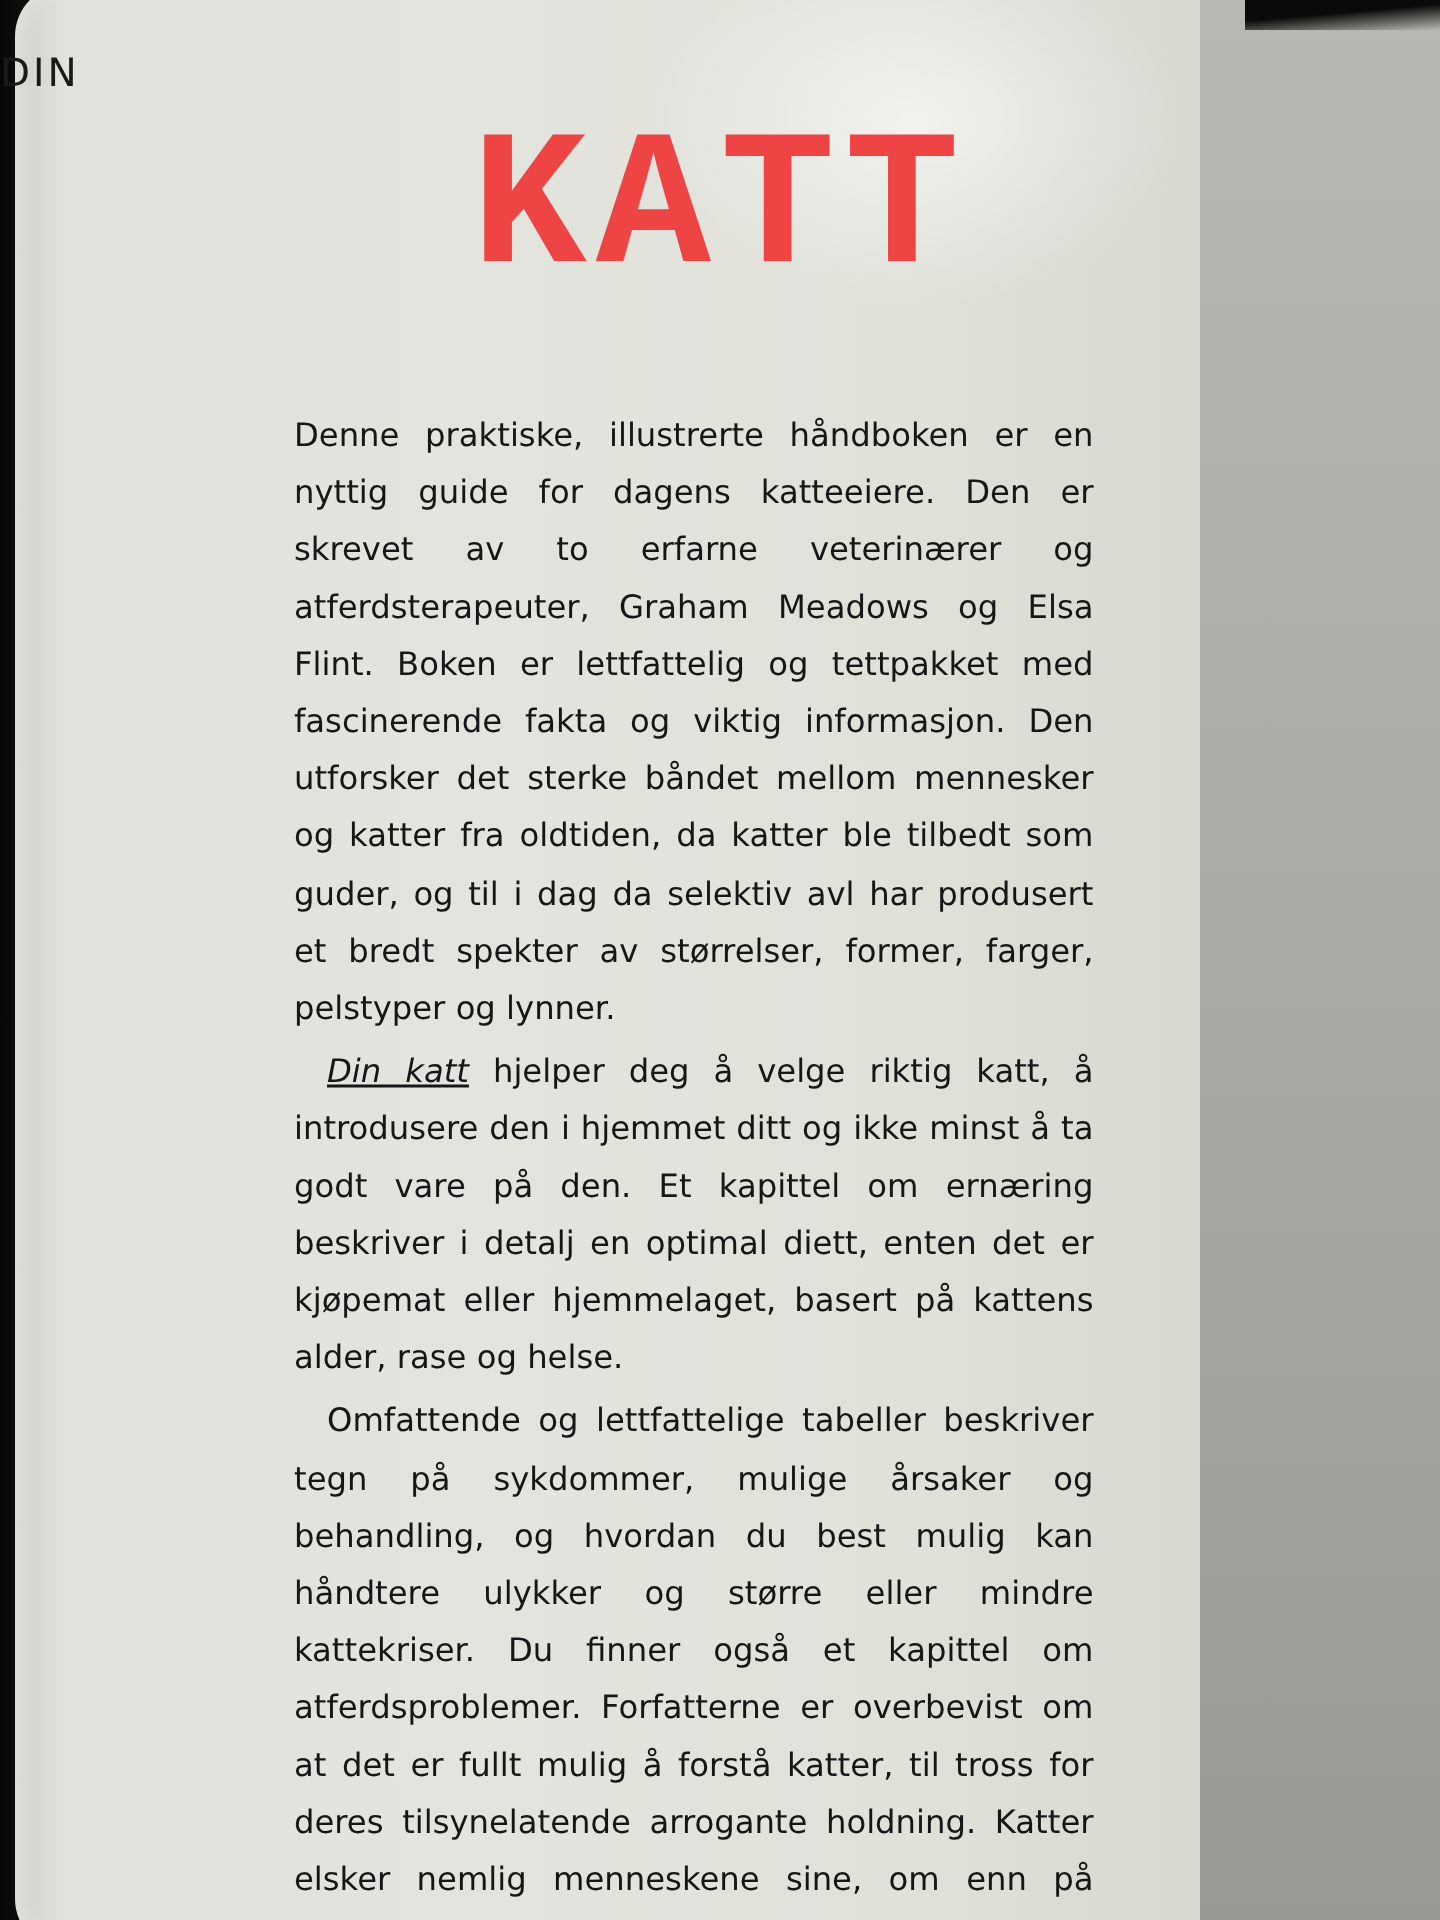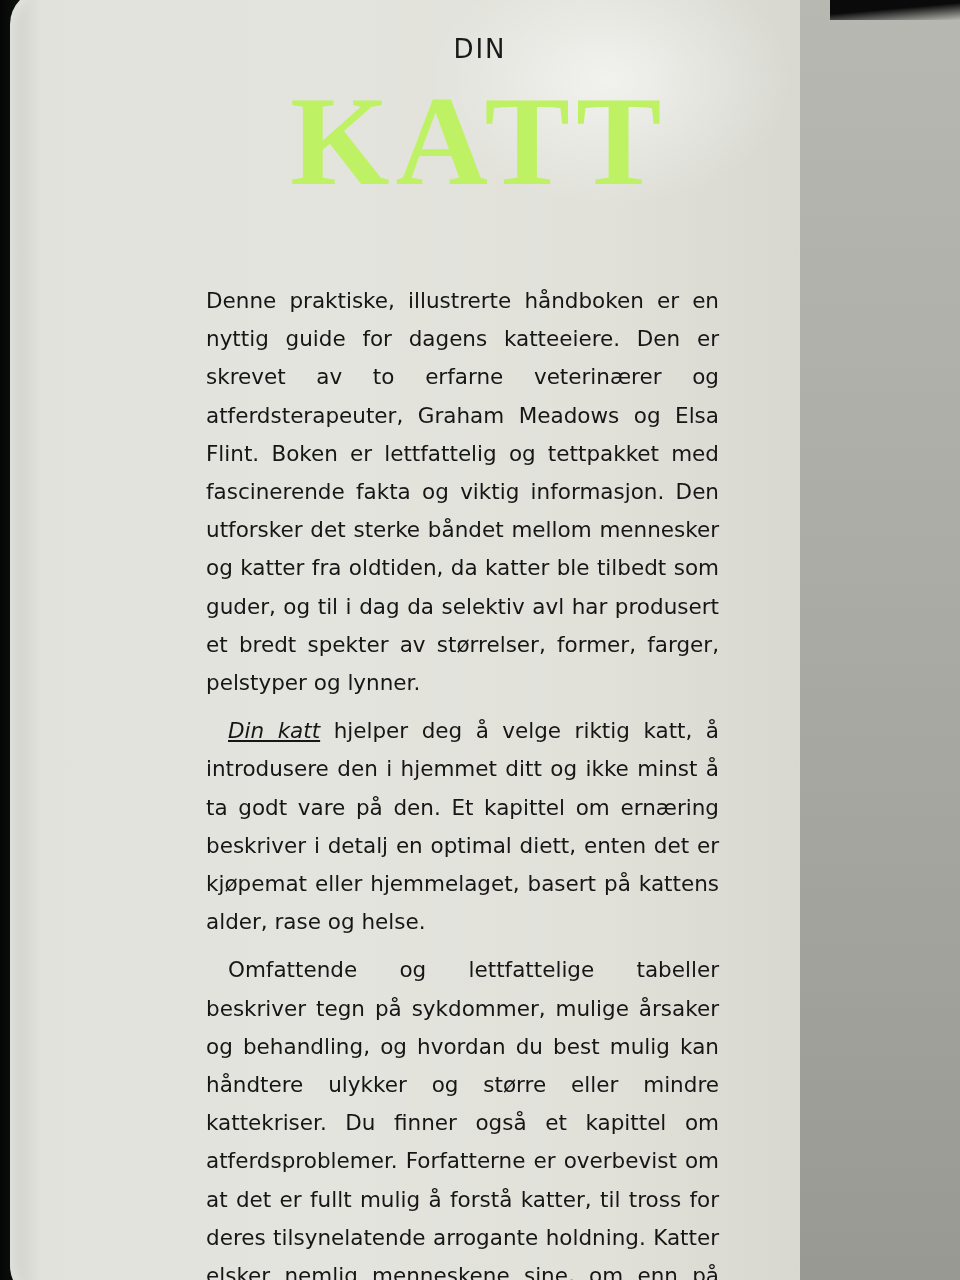--- a/index.html
+++ b/index.html
@@ -50,54 +50,55 @@
       top: 0;
       width: 130px;
       height: 20px;
       background: linear-gradient(175deg, #0a0a0a 0%, #0a0a0a 45%, rgba(10,10,10,0) 100%);
     }
     .title-small {
       position: absolute;
       left: 0;
       width: 960px;
       top: 34px;
-      text-align: center;
+      text-align: left;
       font-size: 26px;
       letter-spacing: 2px;
       color: #1a1a1a;
       font-family: "DejaVu Sans", sans-serif;
     }
     .title-small span { position: relative; left: 0; }
     .title-big {
       position: absolute;
       left: 290px;
       top: 76px;
       width: 380px;
-      font-family: Liberation Serif, serif;
+      font-family: Liberation Mono, monospace;
       font-weight: bold;
       font-size: 128px;
       line-height: 130px;
       letter-spacing: 6px;
-      color: #bef264;
+      color: #ef4444;
       white-space: nowrap;
+      text-align: center;
     }
     .body-text {
       position: absolute;
       left: 196px;
       top: 272px;
       width: 533px;
       font-family: "DejaVu Sans", sans-serif;
       font-size: 21.5px;
       line-height: 38.2px;
       color: #161616;
       text-align: justify;
       hyphens: manual;
     }
     .body-text p {
-      margin: 10px;
+      margin: 0;
     }
     .body-text p + p {
       margin-top: 4px;
       text-indent: 22px;
     }
     .body-text em {
       font-style: italic;
       text-decoration: underline;
     }
   </style>

